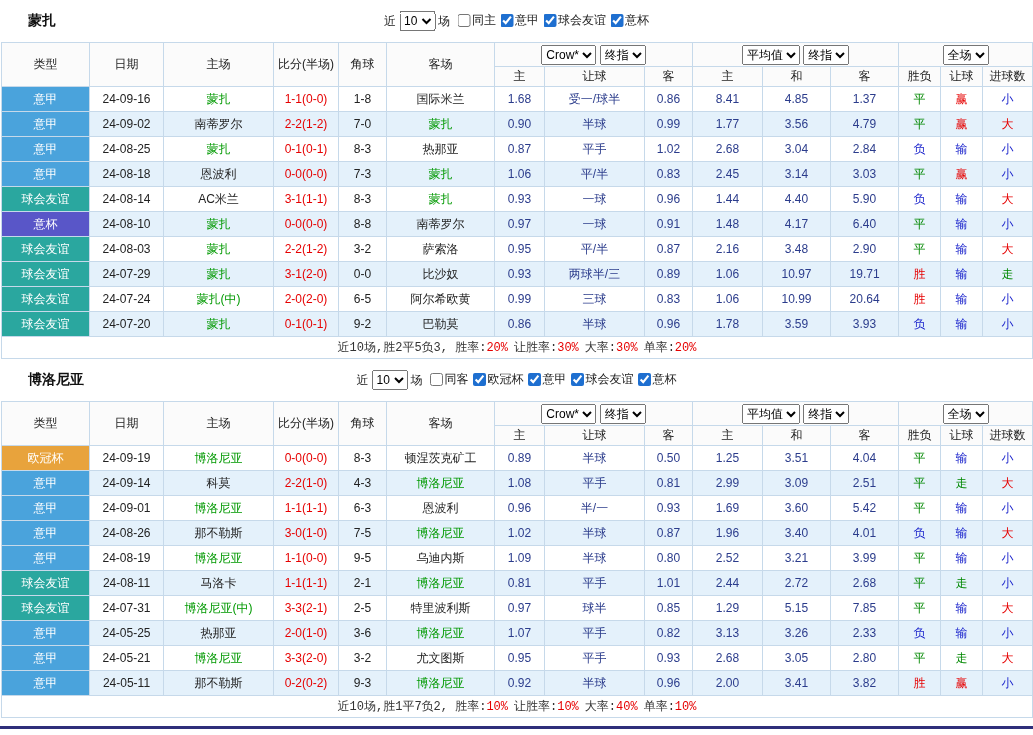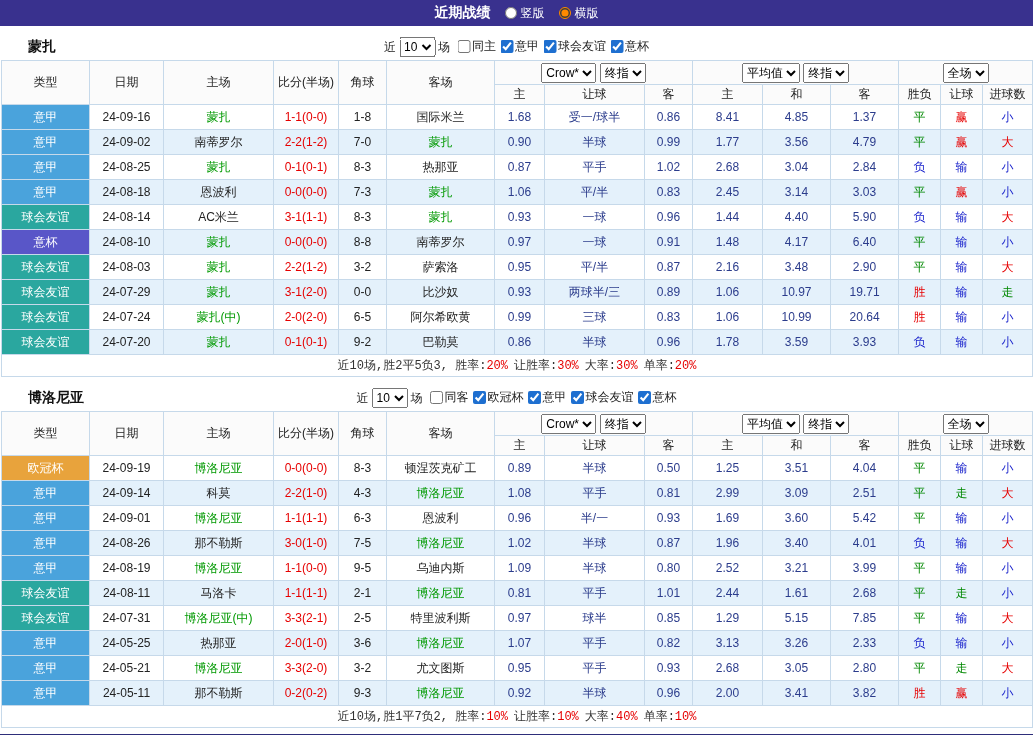--- a/index.html
+++ b/index.html
@@ -38,21 +38,21 @@
   .filters{
     position:absolute; left:50%; transform:translateX(-50%);
     display:flex; align-items:center; gap:3px; white-space:nowrap;
   }
   .check{ display:inline-flex; align-items:center; gap:2px; cursor:pointer; margin-left:4px; }
   .check input{ accent-color:#1e6fd0; width:13px; height:13px; }
   select.sel{ font-size:12px; height:20px; font-family:inherit; }
 
   
   table.results-table{
-    border-collapse:collapse; table-layout:fixed; width:1031px; margin:0 1px;
+    border-collapse:collapse; table-layout:fixed; width:1031px; margin:8px 1px;
   }
   th, td{
     border:1px solid var(--border); text-align:center; height:25px;
     padding:0 2px; overflow:hidden; white-space:nowrap; font-weight:normal;
   }
   thead tr.h1 th{ height:24px; background:var(--header-bg); }
   thead tr.h2 th{ height:20px; background:var(--header-bg); }
   tbody tr:nth-child(even) td{ background:var(--row-alt); }
   td.type-badge{ color:#fff; }
   td.focus{ color:var(--focus-team); }
@@ -66,31 +66,20 @@
   .s-label:first-child{ margin-left:0; }
   .s-value{ color:var(--summary-value); }
 
   .bottom-line{ height:3px; background:#2e2e7a; margin-top:6px; }
 </style>
 </head>
 <body>
 
 <div class="page">
 
-  <div class="topbar">
-    <span class="topbar-title">近期战绩</span>
-    <label class="radio">
-      <input type="radio" name="viewmode" class="view-radio" style="">
-      <span>竖版</span>
-    </label>
-    <label class="radio">
-      <input type="radio" name="viewmode" class="view-radio" checked="" style="">
-      <span>横版</span>
-    </label>
-  </div>
 
   <div id="sections-mount">
   <section class="team-section">
     <div class="filter-row">
       <span class="team-name">蒙扎</span>
       <div class="filters">
         <span>近</span>
         <select class="sel">
           <option>10</option>
         </select>
@@ -509,21 +498,21 @@
               <td class="type-badge" style="background-color: rgb(42, 167, 159);">球会友谊</td>
               <td>24-08-11</td>
               <td>马洛卡</td>
               <td class="score">1-1(1-1)</td>
               <td>2-1</td>
               <td class="focus">博洛尼亚</td>
               <td class="odds">0.81</td>
               <td class="odds">平手</td>
               <td class="odds">1.01</td>
               <td class="odds">2.44</td>
-              <td class="odds">1.61</td>
+              <td class="odds">2.72</td>
               <td class="odds">2.68</td>
               <td class="oc-green">平</td>
               <td class="oc-green">走</td>
               <td class="oc-blue">小</td>
             </tr>
             <tr>
               <td class="type-badge" style="background-color: rgb(42, 167, 159);">球会友谊</td>
               <td>24-07-31</td>
               <td class="focus">博洛尼亚(中)</td>
               <td class="score">3-3(2-1)</td>

